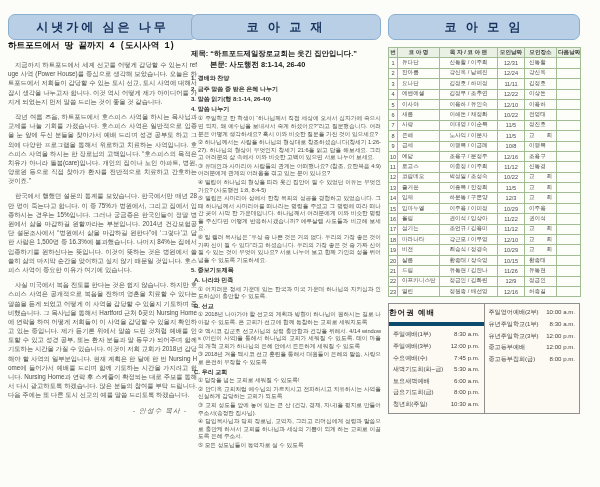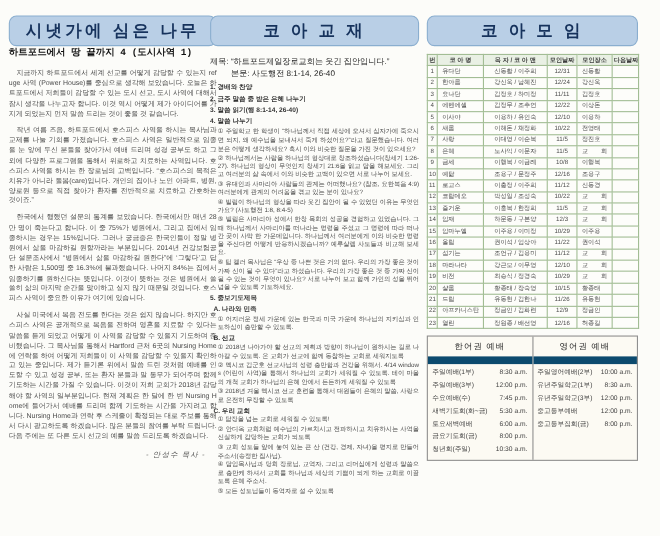--- a/index.html
+++ b/index.html
@@ -8,34 +8,34 @@
     background:#fcfcf9;overflow:hidden;
     font-family:"Liberation Sans","DejaVu Sans",sans-serif;color:#3a3a3a;
   }
   .col{position:absolute;top:0;}
   .col-left{left:8px;width:189px;}
   .col-mid{left:191px;width:190px;}
   .col-right{left:388px;width:192px;}
 
   .header-bar{
     margin-top:14px;background:#b9cfe6;border:1px solid #8aaecf;border-radius:7px;
-    text-align:center;font-weight:bold;color:#16325c;font-size:15px;
+    text-align:center;font-weight:bold;color:#16325c;font-size:12px;
     padding:4px 0 3px;letter-spacing:3px;
   }
   
   .subtitle{margin-top:0;text-align:left;font-weight:bold;color:#111;font-size:8.6px;font-family:Liberation Mono, monospace;}
   .article-body{margin-top:8px;}
   .article-body p{
     margin:0 0 6px;font-size:6.3px;line-height:1.46;text-align:justify;
     color:#4a4a4a;text-indent:7px;word-break:break-all;
   }
   .signature{margin-top:4px;text-align:right;font-size:6.8px;font-style:italic;color:#555;padding-right:10px;letter-spacing:1px;}
 
   
-  .sermon-head{margin-top:8px;font-size:7.4px;font-weight:normal;color:#1c1c1c;line-height:1.5;}
+  .sermon-head{margin-top:8px;font-size:7.4px;font-weight:bold;color:#1c1c1c;line-height:1.5;}
   .agenda{margin-top:5px;}
   .ag-label{font-size:6px;font-weight:bold;color:#333;margin-top:2.5px;line-height:1.32;}
   .ag-sub{
     font-size:5.7px;color:#4a4a4a;line-height:1.33;text-align:justify;
     margin:1px 0 0 7px;word-break:break-all;
   }
   .ag-group{font-size:6px;font-weight:bold;color:#333;margin:2px 0 0 3px;line-height:1.3;}
 
   
   .koa-table{width:100%;border-collapse:collapse;margin-top:7px;table-layout:fixed;background:#fdfdfa;}
@@ -50,22 +50,22 @@
   .c-date{width:27px;}.c-place{width:32px;}.c-next{width:24px;}
 
   
   .worship-bar{margin-top:9px;}
   .worship-box{
     margin-top:6px;border:1px solid #8f8f8f;background:#fcfaf3;display:flex;
   }
   .worship-side{flex:1;display:flex;flex-direction:column;}
   .worship-side.first{border-right:1px solid #8f8f8f;}
   .worship-title{
-    text-align:center;font-weight:normal;font-size:7.6px;color:#222;
-    padding:4px 0;border-bottom:7px solid #0c4a6e;letter-spacing:1px;
+    font-weight:bold;font-size:7.6px;color:#222;
+    padding:4px 0;border-bottom:4px solid #0c4a6e;letter-spacing:1px;
   }
   .worship-rows{padding:2px 4px 4px;}
   .worship-row{display:flex;justify-content:space-between;font-size:6.1px;color:#3f3f3f;line-height:1.9;}
   .worship-row .svc{white-space:nowrap;}
   .worship-row .time{white-space:nowrap;}
 </style>
 </head>
 <body>
 
 <div class="page">
@@ -352,21 +352,20 @@
               <span class="svc">금요기도회(금)</span>
               <span class="time">8:00 p.m.</span>
             </div>
             <div class="worship-row">
               <span class="svc">청년회(주일)</span>
               <span class="time">10:30 a.m.</span>
             </div>
           </div>
       </div>
       <div class="worship-side">
-        <div class="worship-title">영어권 예배</div>
         <div class="worship-rows">
             <div class="worship-row">
               <span class="svc">주일영어예배(2부)</span>
               <span class="time">10:00 a.m.</span>
             </div>
             <div class="worship-row">
               <span class="svc">유년주일학교(1부)</span>
               <span class="time">8:30 a.m.</span>
             </div>
             <div class="worship-row">

